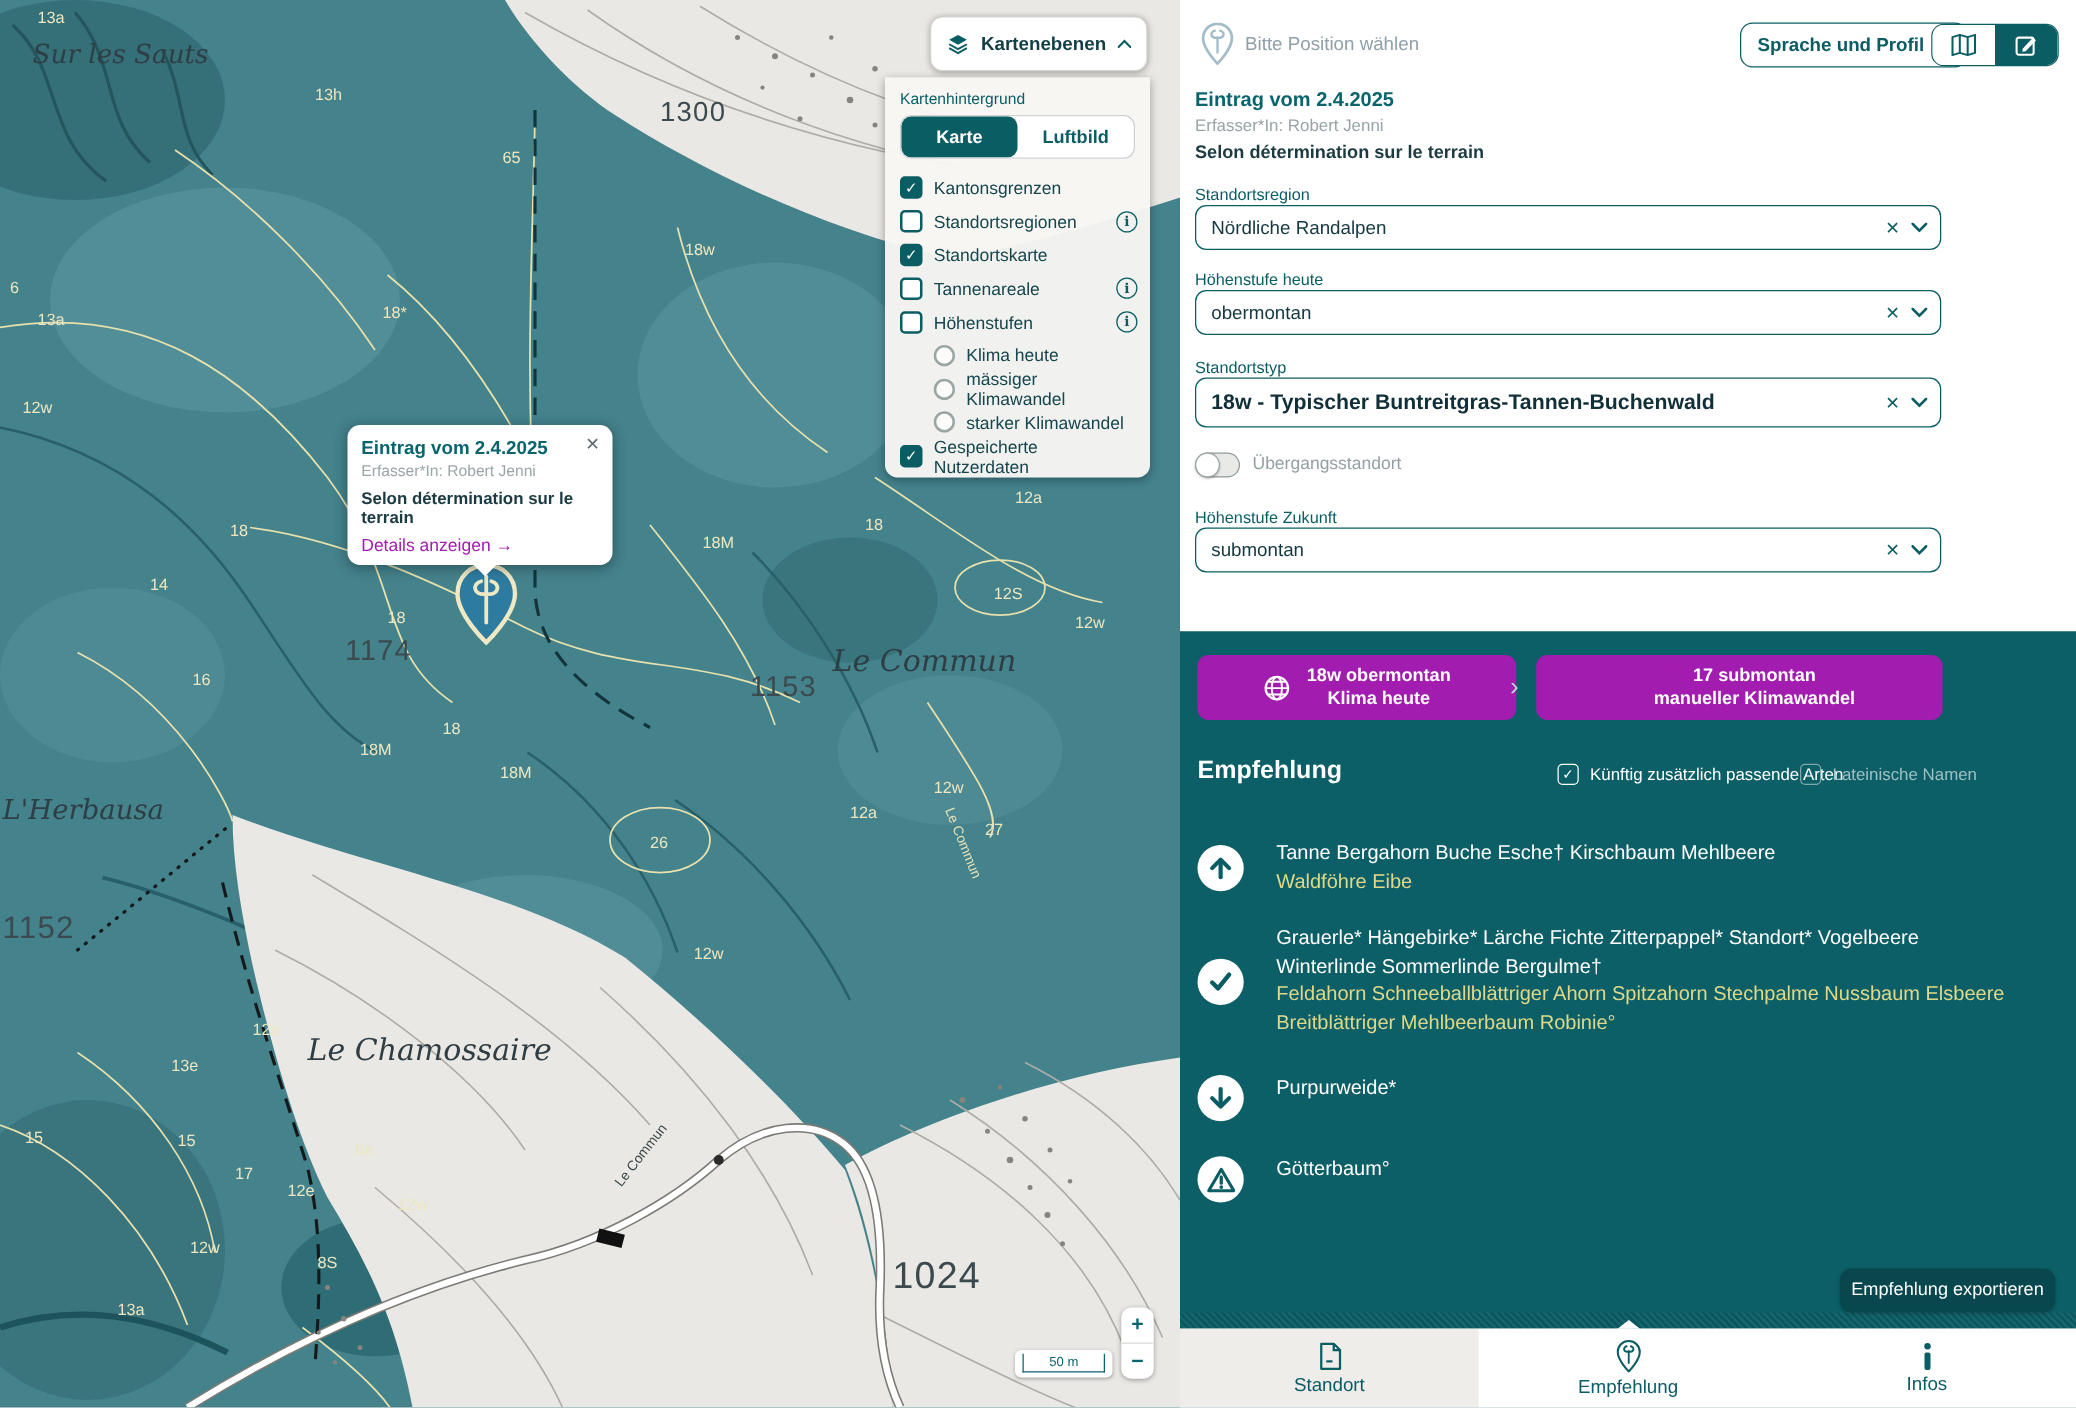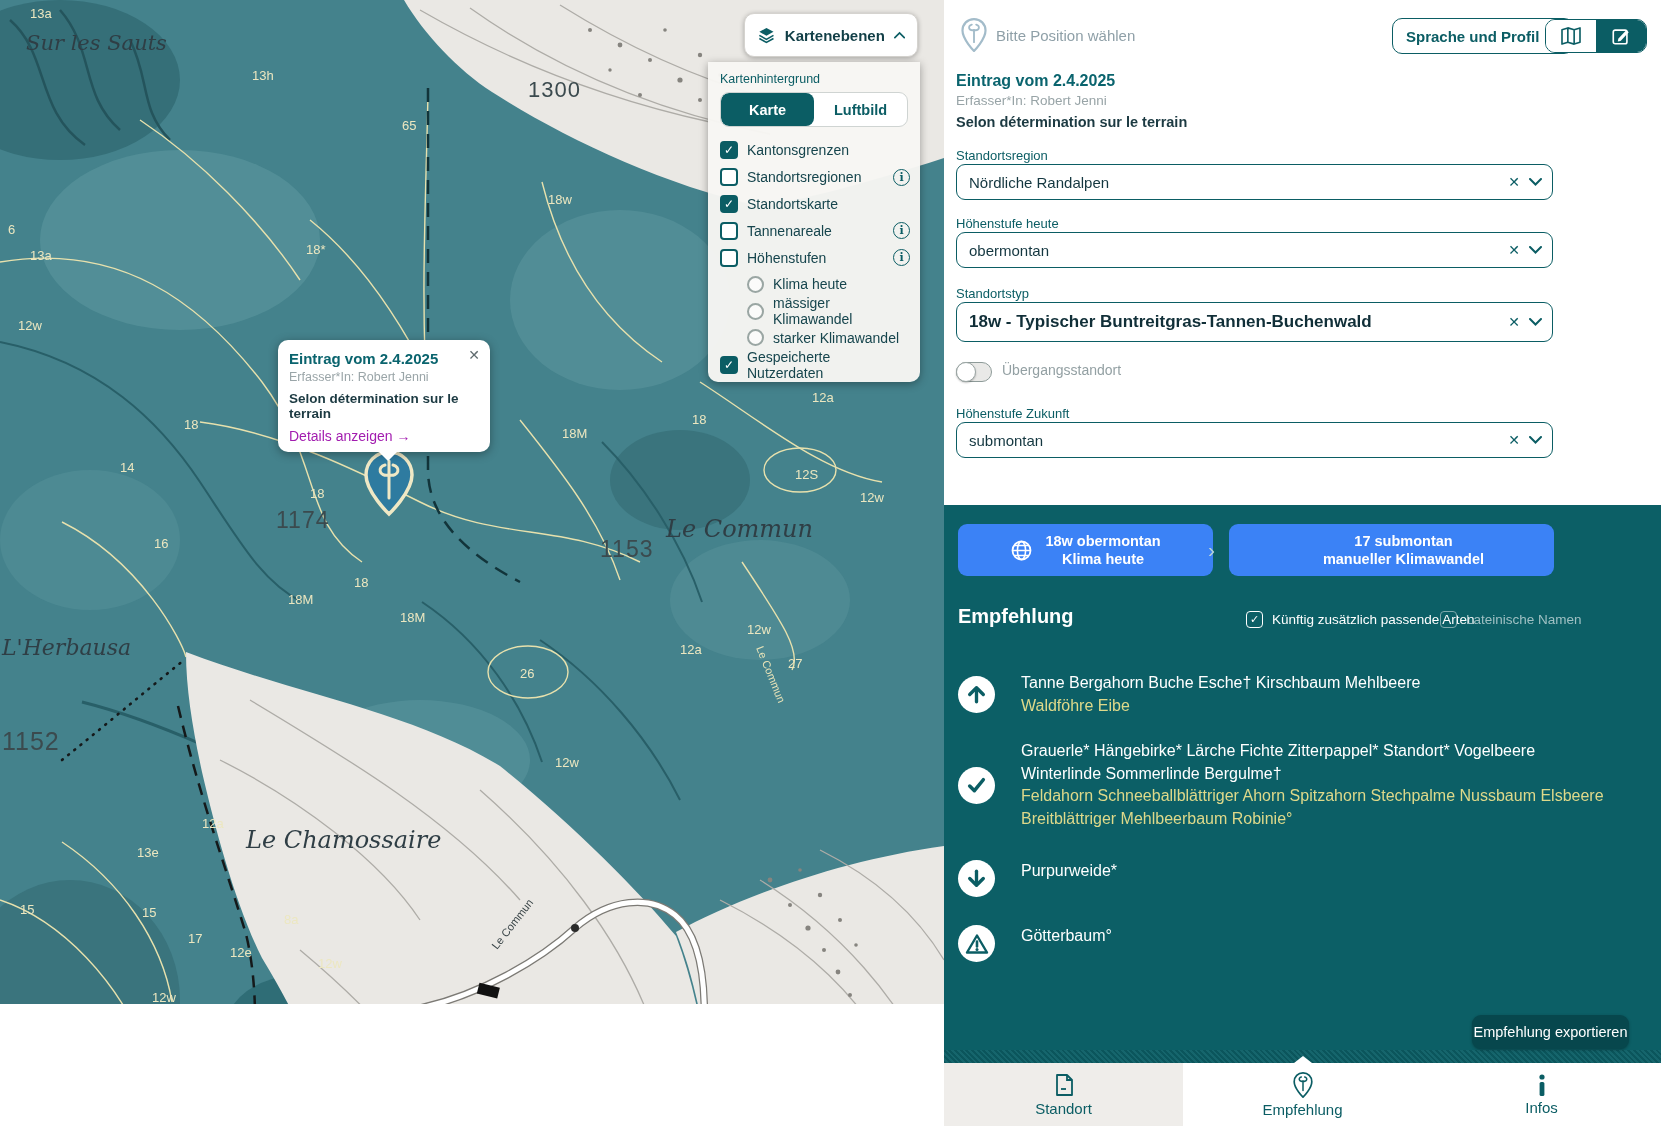--- a/index.html
+++ b/index.html
@@ -1,20 +1,20 @@
 <!DOCTYPE html>
 <html><head>
 <meta charset="utf-8">
 <style>
   * { box-sizing: border-box; margin: 0; padding: 0; }
   body { width:1661px; height:1126px; overflow:hidden; font-family:"Liberation Sans", sans-serif; background:#fff; }
   .app { position:relative; width:1661px; height:1126px; overflow:hidden; }
 
   
-  .map-area { position:absolute; left:0; top:0; width:944px; height:1004px; overflow:hidden; background:#e9e7e3; }
+  .map-area { position:absolute; left:0; top:0; width:944px; height:1126px; overflow:hidden; background:#e9e7e3; }
   .map-area svg.basemap { position:absolute; left:0; top:0; }
   .ml-code { font-family:"Liberation Sans",sans-serif; font-size:13px; fill:#ece7c0; }
   .ml-elev { font-family:"Liberation Sans",sans-serif; fill:#3b4a4e; letter-spacing:1px;}
   .ml-place { font-family:"DejaVu Serif",serif; font-style:italic; fill:#2f3e45; }
   .ml-road { font-family:"Liberation Sans",sans-serif; }
 
   
   .layers-btn { position:absolute; left:744px; top:13px; width:174px; height:44px; background:#fff; border:1px solid #d5d3cf;
     border-radius:10px; box-shadow:0 1px 5px rgba(0,0,0,.3); display:flex; align-items:center; gap:9px; padding:0 12px; cursor:pointer;}
   .layers-btn .lbl { font-size:15px; font-weight:bold; color:#123f47; flex:1; }
@@ -82,37 +82,37 @@
   .toggle-row { position:absolute; left:12px; top:362px; display:flex; gap:10px; }
   .switch { width:36px; height:20px; border:1.5px solid #8e9b99; border-radius:11px; background:#e9e9e7; position:relative; cursor:pointer;}
   .switch .knob { position:absolute; left:-1px; top:-1px; width:20px; height:20px; border-radius:50%; background:#fff;
     border:1.5px solid #9aa5a3; box-shadow:0 1px 2px rgba(0,0,0,.25); }
   .toggle-label { font-size:14px; color:#93a0a3; }
 
   
   .teal-sec { position:absolute; left:0; top:505px; width:717px; height:558px; background:#0c5f66; }
   .teal-sec .texture { position:absolute; left:0; bottom:0; width:100%; height:13px;
     background:repeating-linear-gradient(45deg, rgba(0,0,0,.10) 0 2px, rgba(255,255,255,.04) 2px 4px); }
-  .card { position:absolute; top:19px; height:52px; background:#3b82f6; border-radius:9px; display:flex; align-items:center; justify-content:center; gap:12px;}
+  .card { position:absolute; top:19px; height:52px; background:#a21caf; border-radius:9px; display:flex; align-items:center; justify-content:center; gap:12px;}
   .card .lines { text-align:center; color:#fff; font-size:14.5px; font-weight:bold; line-height:18px; }
   .card1 { left:14px; width:255px; }
   .card2 { left:285px; width:325px;padding-left:24px; }
   .card-chev { position:absolute; left:264px; top:33px; color:#b9d4d6; font-size:21px; }
   .rec-title { position:absolute; left:14px; top:100px; font-size:20px; font-weight:bold; color:#fff; }
   .opt-row { position:absolute; display:flex; align-items:center; gap:9px; }
   .wcb { width:17px; height:17px; border:1.5px solid #fff; border-radius:4px; display:flex; align-items:center; justify-content:center;
     color:#fff; font-size:11px; cursor:pointer; }
   .wcb.dim { border-color:#7fa9ad; }
   .opt-row .olab { font-size:13.5px; color:#fff; }
   .opt-row .olab.dim { color:#9fc0c3; }
   .rec-group { position:absolute; left:14px; display:flex; gap:26px; }
   .rec-icon { width:37px; height:37px; border-radius:50%; background:#fff; flex:0 0 auto; display:flex; align-items:center; justify-content:center; align-self:center;}
   .rec-lines { font-size:16px; line-height:22.5px; color:#fff; max-width:600px; }
   .rec-lines .future { color:#ded98a; }
-  .export-btn { position:absolute; left:528px; top:510px; width:157px; height:34px; background:#07474d; border:none; border-radius:9px;
+  .export-btn { position:absolute; left:528px; top:510px; width:172px; height:34px; background:#07474d; border:none; border-radius:9px;
     color:#fff; font-size:14.5px; font-family:inherit; cursor:pointer; box-shadow:0 1px 3px rgba(0,0,0,.3);}
 
   
   .bottom-nav { position:absolute; left:0; top:1063px; width:717px; height:63px; display:flex; background:#fff; }
   .nav-tab { flex:1; display:flex; flex-direction:column; align-items:center; justify-content:center; gap:3px; cursor:pointer; background:#fff;}
   .nav-tab.inactive-bg { background:#efedea; }
   .nav-tab .nlab { font-size:15px; color:#0b5d64; }
   .nav-notch { position:absolute; left:350px; top:-7px; border-left:9px solid transparent; border-right:9px solid transparent; border-bottom:7px solid #fff; }
 </style>
 </head>

